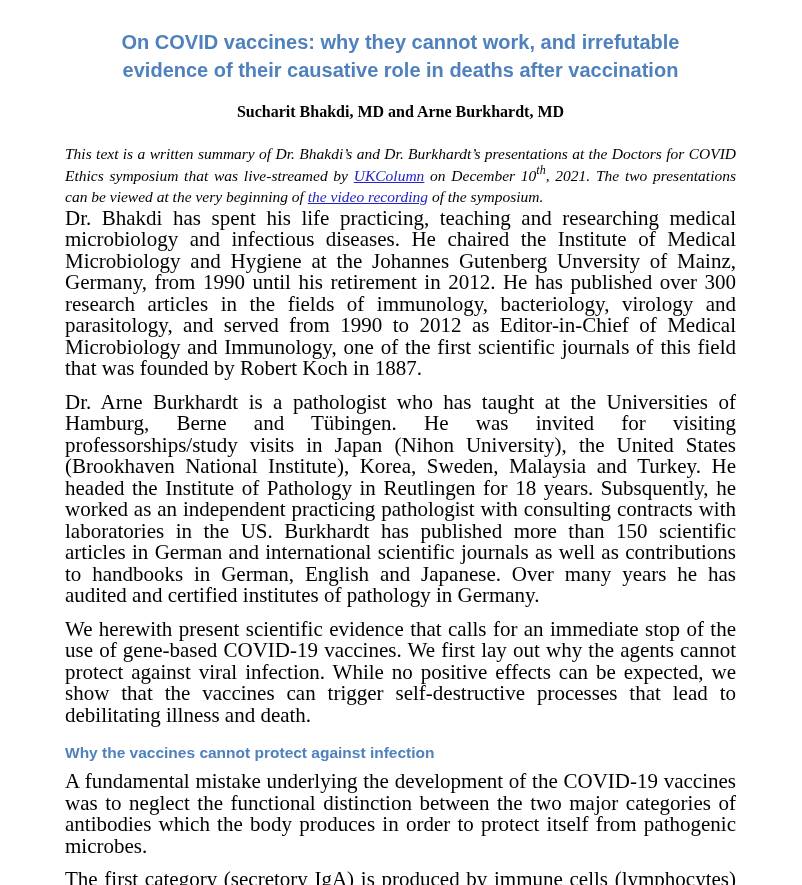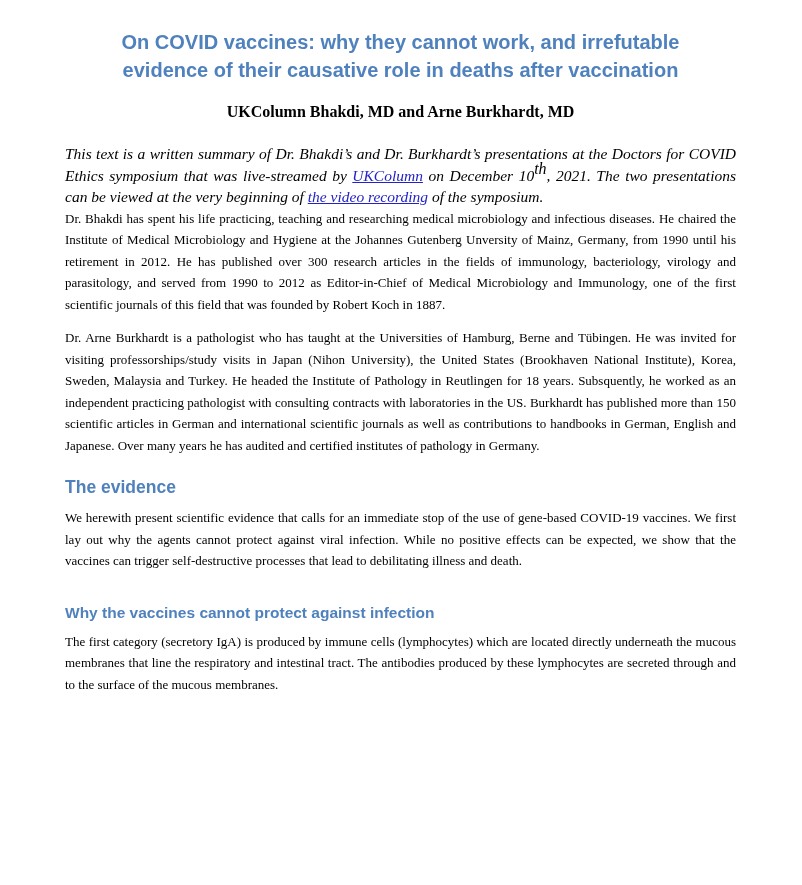--- a/index.html
+++ b/index.html
@@ -52,52 +52,52 @@
     font-weight: bold;
     font-size: 17.5px;
     color: var(--heading-blue, #4F81BD);
     margin: 21px 0 9px 0;
   }
   h3.subsection-heading {
     font-family: "Liberation Sans", "DejaVu Sans", sans-serif;
     font-weight: bold;
     font-size: 15.5px;
     color: var(--heading-blue, #4F81BD);
-    margin: 32px 0 9px 0;
+    margin: 18px 0 9px 0;
   }
   p.body-para {
-    font-size: 13px;
+    font-size: 21px;
     line-height: 21.5px;
     text-align: justify;
     margin: 0 0 12px 0;
   }
   sup.ordinal {
-    font-size: 16px;
+    font-size: 12px;
     line-height: 0;
     margin-top: 48px;
   }
 </style>
 </head>
 <body style="--heading-blue: #4F81BD; --link-blue: #2222C8; --body-text: #000000;">
 
 <div class="page">
 
   <div class="doc-title">On COVID vaccines: why they cannot work, and irrefutable evidence of their causative role in deaths after vaccination</div>
 
-  <div class="byline">UKColumn Bhakdi, MD and Arne Burkhardt, MD</div>
+  <div class="byline">Sucharit Bhakdi, MD and Arne Burkhardt, MD</div>
 
   <p class="intro"><span>This text is a written summary of Dr. Bhakdi’s and Dr. Burkhardt’s presentations at the Doctors for COVID Ethics symposium that was live-streamed by </span><a href="#" class="doc-link">UKColumn</a><span> on December 10</span><sup class="ordinal">th</sup><span>, 2021. The two presentations can be viewed at the very beginning of </span><a href="#" class="doc-link">the video recording</a><span> of the symposium.</span></p>
 
 
   <p class="body-para">Dr. Bhakdi has spent his life practicing, teaching and researching medical microbiology and infectious diseases. He chaired the Institute of Medical Microbiology and Hygiene at the Johannes Gutenberg Unversity of Mainz, Germany, from 1990 until his retirement in 2012. He has published over 300 research articles in the fields of immunology, bacteriology, virology and parasitology, and served from 1990 to 2012 as Editor-in-Chief of Medical Microbiology and Immunology, one of the first scientific journals of this field that was founded by Robert Koch in 1887.</p>
 
   <p class="body-para">Dr. Arne Burkhardt is a pathologist who has taught at the Universities of Hamburg, Berne and Tübingen. He was invited for visiting professorships/study visits in Japan (Nihon University), the United States (Brookhaven National Institute), Korea, Sweden, Malaysia and Turkey. He headed the Institute of Pathology in Reutlingen for 18 years. Subsquently, he worked as an independent practicing pathologist with consulting contracts with laboratories in the US. Burkhardt has published more than 150 scientific articles in German and international scientific journals as well as contributions to handbooks in German, English and Japanese. Over many years he has audited and certified institutes of pathology in Germany.</p>
 
-  <h2 class="section-heading">The evidence</h2>
 
   <p class="body-para">We herewith present scientific evidence that calls for an immediate stop of the use of gene-based COVID-19 vaccines. We first lay out why the agents cannot protect against viral infection. While no positive effects can be expected, we show that the vaccines can trigger self-destructive processes that lead to debilitating illness and death.</p>
 
   <h3 class="subsection-heading">Why the vaccines cannot protect against infection</h3>
 
+  <p class="body-para">A fundamental mistake underlying the development of the COVID-19 vaccines was to neglect the functional distinction between the two major categories of antibodies which the body produces in order to protect itself from pathogenic microbes.</p>
 
   <p class="body-para">The first category (secretory IgA) is produced by immune cells (lymphocytes) which are located directly underneath the mucous membranes that line the respiratory and intestinal tract. The antibodies produced by these lymphocytes are secreted through and to the surface of the mucous membranes.</p>
 
 </div>
 
 </body></html>

